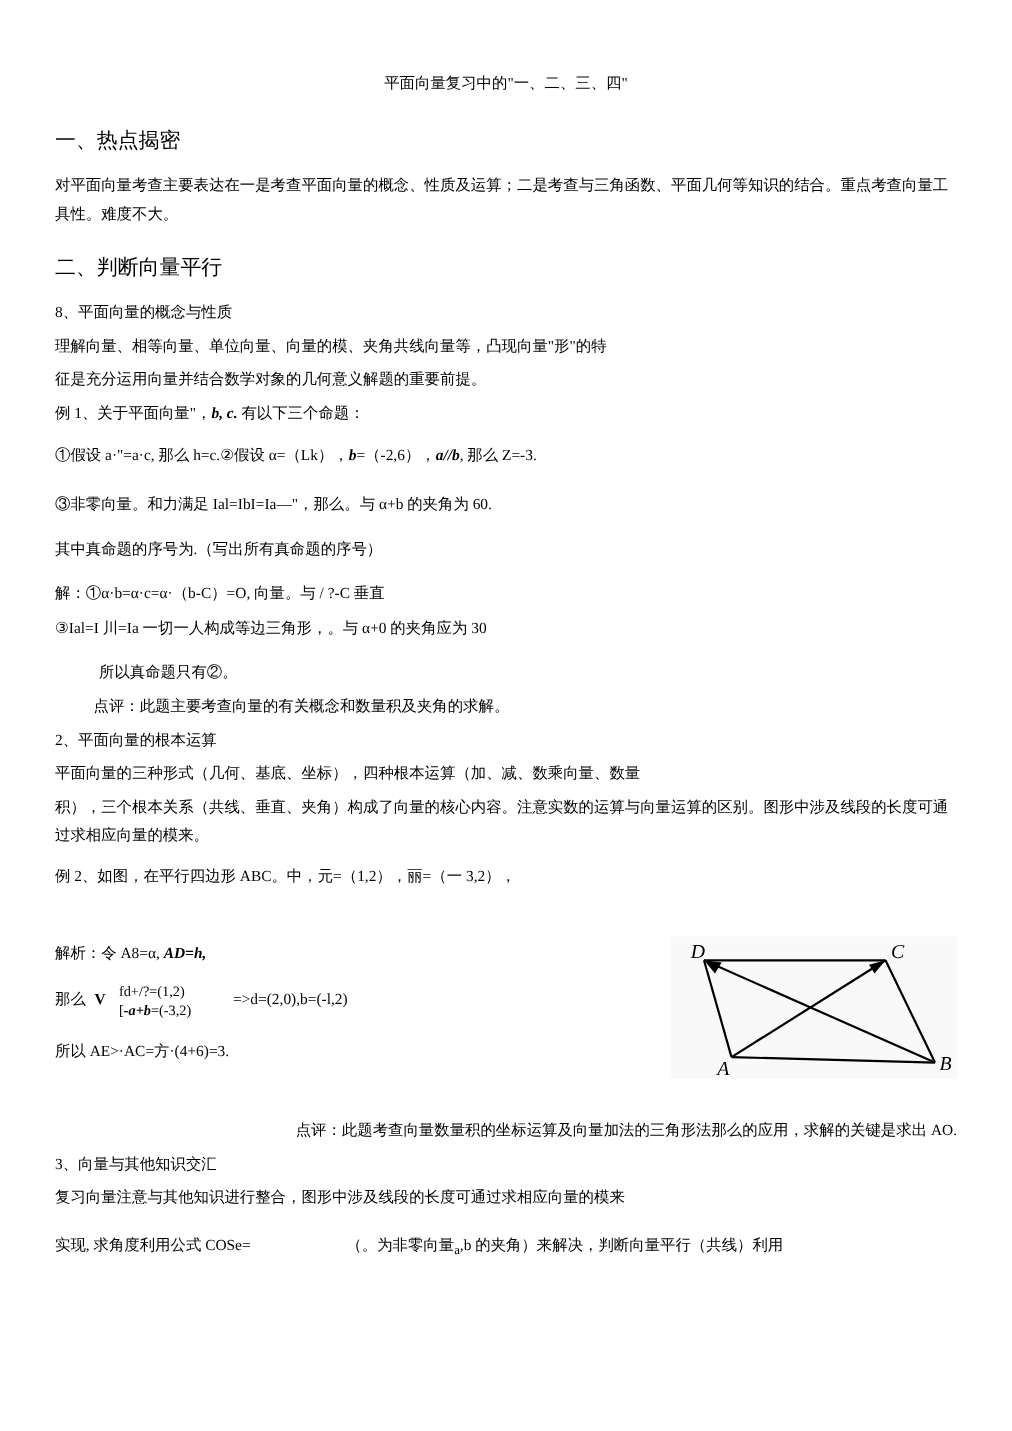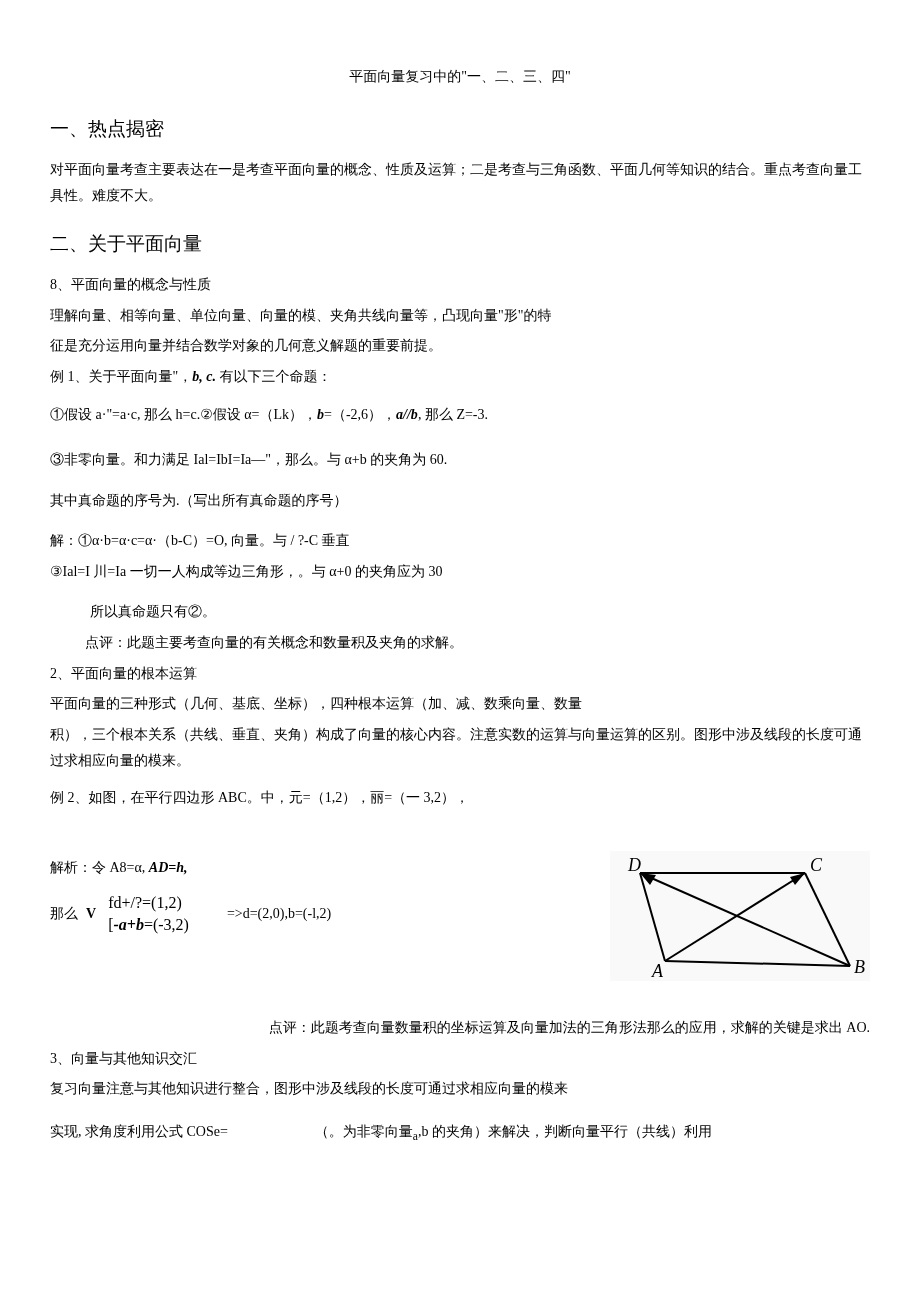--- a/index.html
+++ b/index.html
@@ -36,21 +36,21 @@
   .eq-block {
     display: flex;
     align-items: center;
     gap: 8px;
     margin: 8px 0;
   }
   .eq-left {
     display: flex;
     flex-direction: column;
     line-height: 1.4;
-    font-size: 16px;
+    font-size: 13px;
     margin-left: 30px;
   }
   .eq-left .row {
     white-space: nowrap;
   }
   .figure-row {
     display: flex;
     align-items: flex-start;
     justify-content: space-between;
   }
@@ -63,21 +63,21 @@
   }
 </style>
 </head>
 <body>
 
 <p class="title">平面向量复习中的"一、二、三、四"</p>
 
 <p class="section-heading">一、热点揭密</p>
 <p>对平面向量考查主要表达在一是考查平面向量的概念、性质及运算；二是考查与三角函数、平面几何等知识的结合。重点考查向量工具性。难度不大。</p>
 
-<p class="section-heading">二、关于平面向量</p>
+<p class="section-heading">二、判断向量平行</p>
 
 <p>8、平面向量的概念与性质</p>
 <p>理解向量、相等向量、单位向量、向量的模、夹角共线向量等，凸现向量"形"的特</p>
 <p>征是充分运用向量并结合数学对象的几何意义解题的重要前提。</p>
 <p>
   <span>例 1、关于平面向量"，</span><span class="italic">b, c.</span><span> 有以下三个命题：</span>
 </p>
 
 <p style="margin-top:12px;">
   <span>①假设 a·"=a·c, 那么 h=c.②假设 α=（Lk），</span><span class="italic">b</span><span>=（-2,6），</span><span class="italic">a//b</span><span>, 那么 Z=-3.</span>
@@ -111,20 +111,21 @@
       <span style="font-weight:bold;">V</span>
       <div class="eq-left" style="margin-left:4px;">
         <span class="row">fd+/?=(1,2)</span>
         <span class="row">
           <span>[</span><span class="italic">-a+b</span><span>=(-3,2)</span>
         </span>
       </div>
       <span style="margin-left:30px;">=&gt;d=(2,0),b=(-l,2)</span>
     </div>
 
+    <p style="margin-top:16px;">所以 AE&gt;·AC=方·(4+6)=3.</p>
   </div>
 
   <div class="figure-svg">
     <svg width="260" height="130" viewBox="0 0 260 130">
       <rect x="0" y="0" width="260" height="130" fill="#e8e8e8" opacity="0.25"></rect>
 
       <line x1="55" y1="110" x2="240" y2="115" stroke="#000" stroke-width="2"></line>
       <line x1="240" y1="115" x2="195" y2="22" stroke="#000" stroke-width="2"></line>
       <line x1="195" y1="22" x2="30" y2="22" stroke="#000" stroke-width="2"></line>
       <line x1="30" y1="22" x2="55" y2="110" stroke="#000" stroke-width="2"></line>

